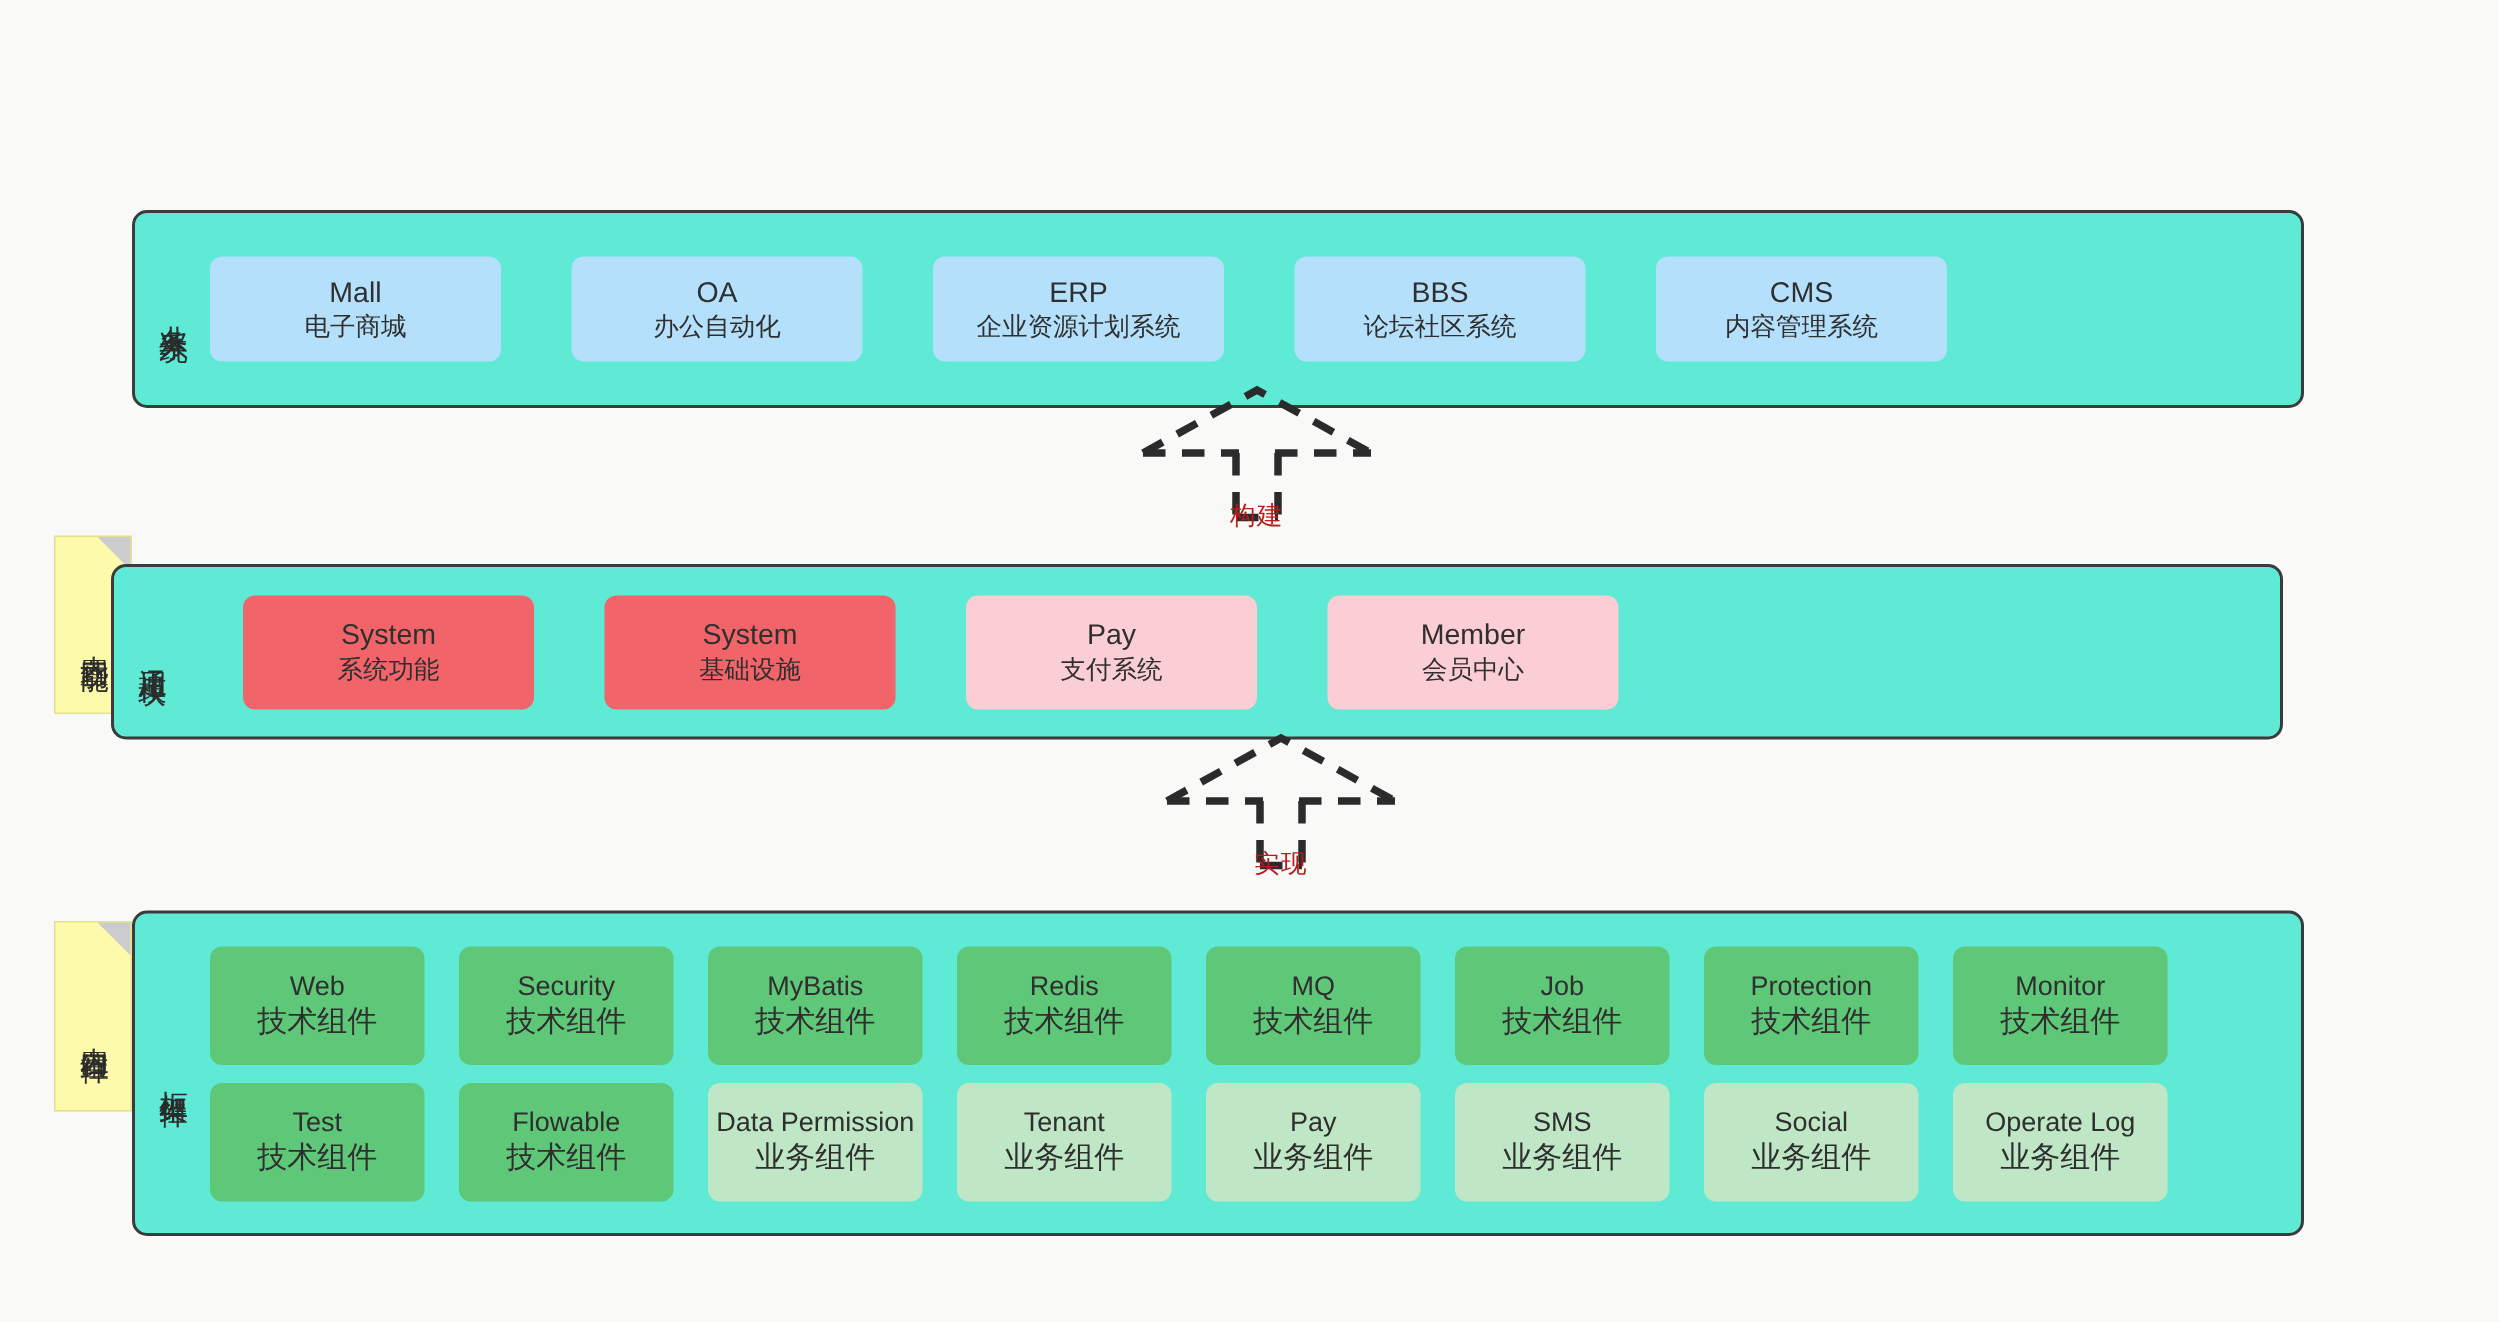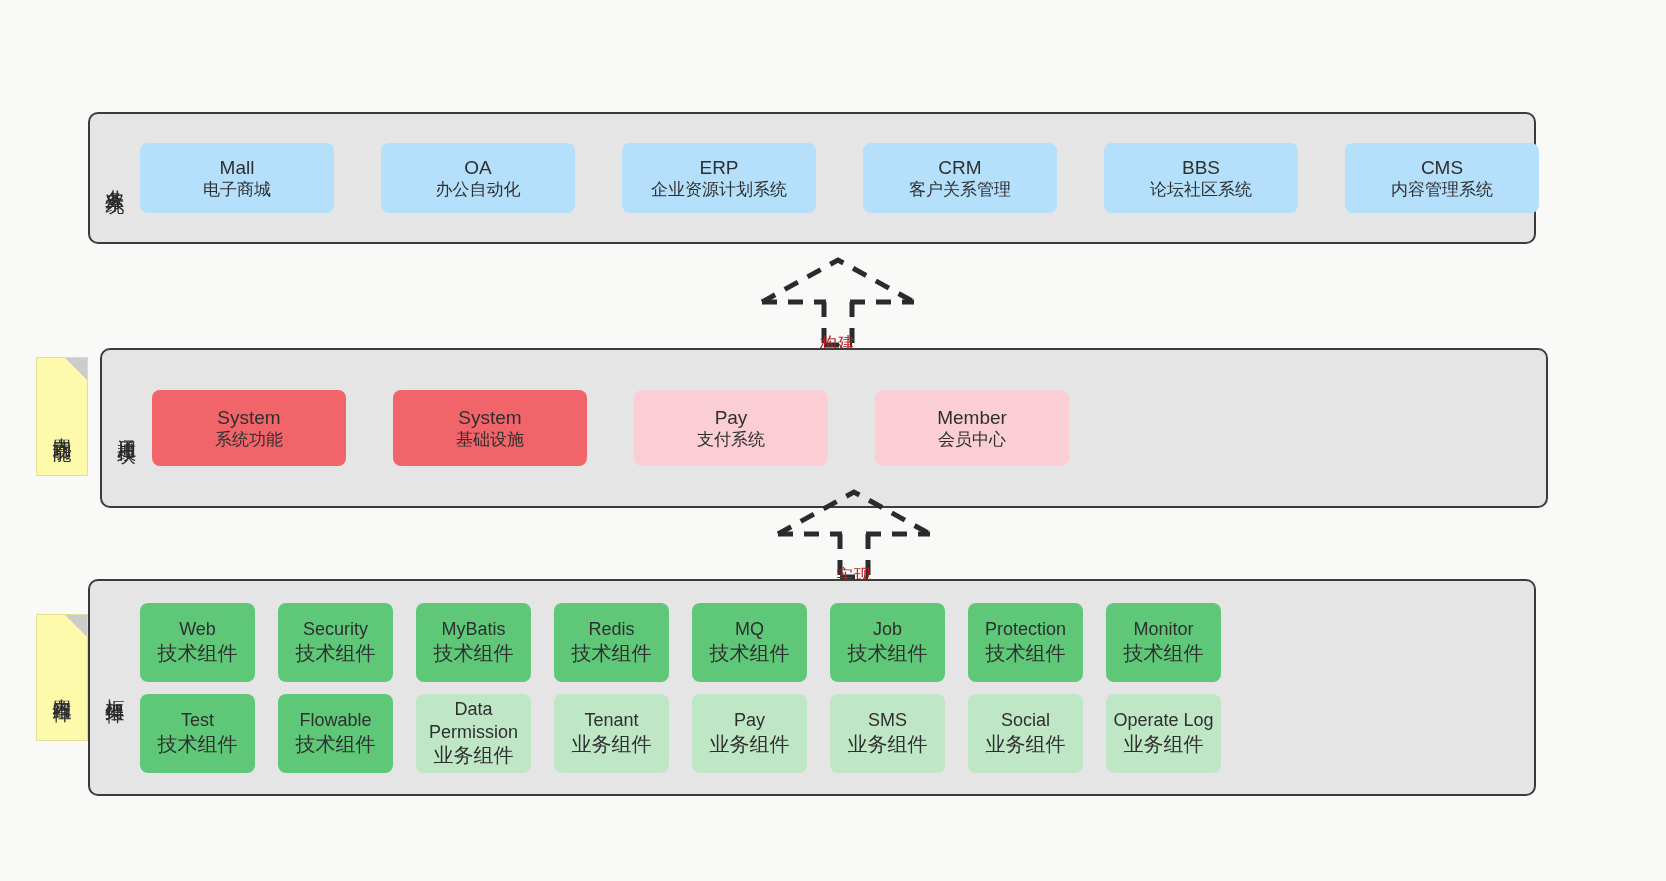--- a/index.html
+++ b/index.html
@@ -19,27 +19,28 @@
   #canvas {
     position: absolute;
     left: 0; top: 0;
     width: 1666px;
     height: 881px;
   }
 
   
   .layer {
     position: absolute;
-    background: #e5e5e5;
+    background: #5eead4;
     border: 2px solid #3b3b3b;
     border-radius: 10px;
     box-sizing: border-box;
     display: flex;
     flex-direction: row;
     align-items: stretch;
+    margin-top: 28px;
   }
 
   .layer-title {
     width: 50px;
     flex: 0 0 50px;
     display: flex;
     align-items: center;
     justify-content: center;
     font-size: 19px;
     line-height: 1.12;
@@ -103,45 +104,46 @@
     height: 132px;
   }
   #layer-business .card {
     width: 194px;
     height: 70px;
   }
   #layer-business .row { gap: 47px; }
 
   
   #layer-modules {
-    left: 100px;
+    left: 74px;
     top: 348px;
     width: 1448px;
-    height: 160px;
+    height: 117px;
+    gap: 36px;
   }
   #layer-modules .card {
     width: 194px;
     height: 76px;
   }
   #layer-modules .row { gap: 47px; }
 
   
   #layer-framework {
     left: 88px;
     top: 579px;
     width: 1448px;
     height: 217px;
   }
   #layer-framework .layer-body {
     gap: 12px;
     padding-top: 10px;
     padding-bottom: 10px;
   }
   #layer-framework .card {
-    width: 115px;
+    width: 143px;
     height: 79px;
   }
   #layer-framework .row { gap: 23px; }
   #layer-framework .card .en { font-size: 18px; }
   #layer-framework .card .cn { font-size: 20px; }
 
   
   .sticky {
     position: absolute;
     width: 52px;
@@ -213,24 +215,20 @@
         <div class="card c-blue">
           <span class="en">OA</span>
           <span class="cn">办公自动化</span>
         </div>
 
         <div class="card c-blue">
           <span class="en">ERP</span>
           <span class="cn">企业资源计划系统</span>
         </div>
 
-        <div class="card c-blue">
-          <span class="en">CRM</span>
-          <span class="cn">客户关系管理</span>
-        </div>
 
         <div class="card c-blue">
           <span class="en">BBS</span>
           <span class="cn">论坛社区系统</span>
         </div>
 
         <div class="card c-blue">
           <span class="en">CMS</span>
           <span class="cn">内容管理系统</span>
         </div>

